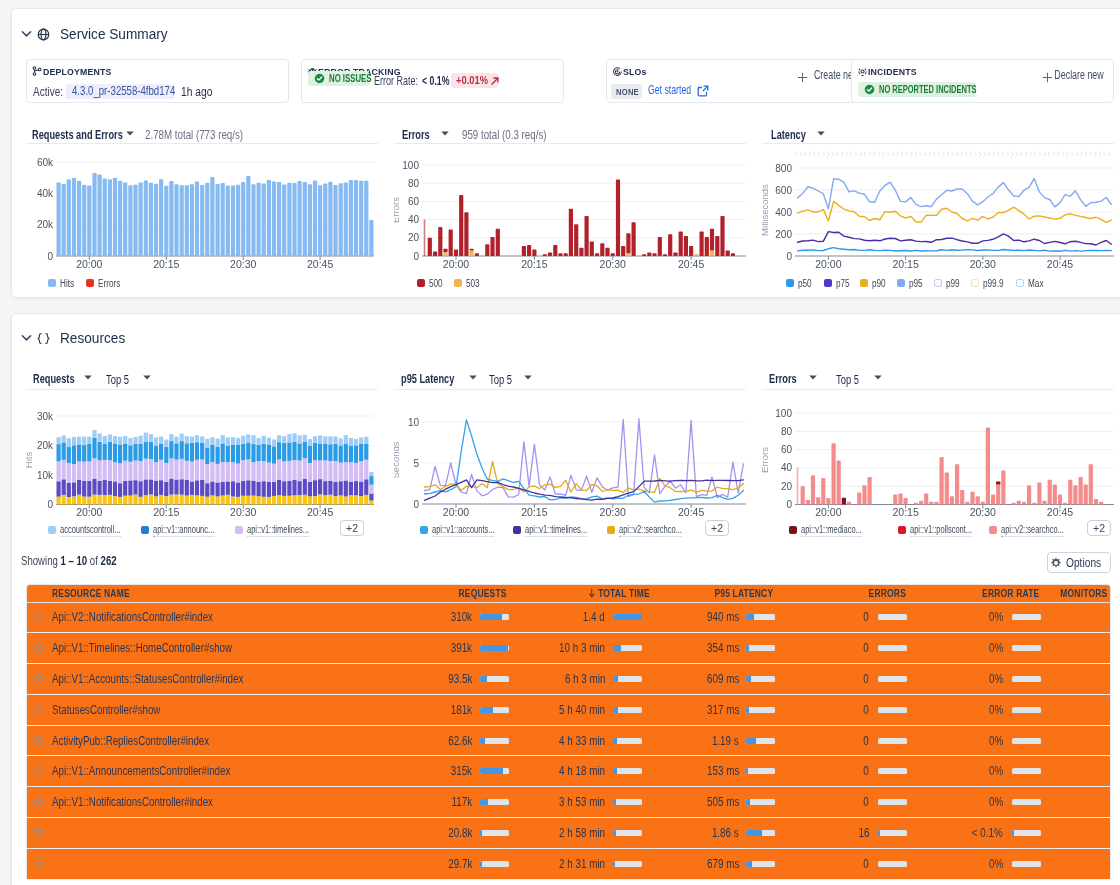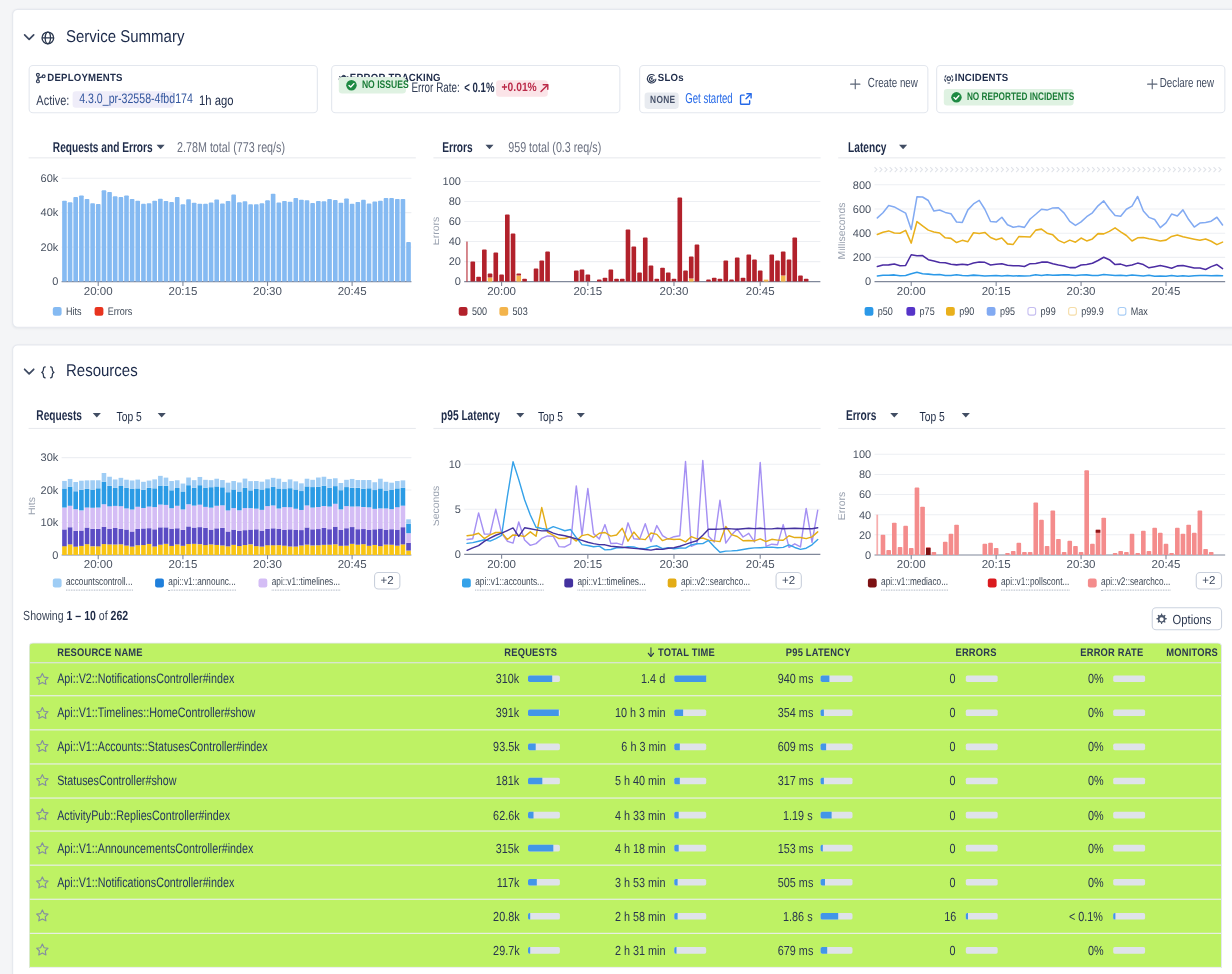--- a/index.html
+++ b/index.html
@@ -54,21 +54,21 @@
               <circle cx="10" cy="4.4" r="1.7"></circle>
               <path d="M3.2,4.3 v4.4 M3.2,7.6 c0,-2 2.6,-1.7 5.1,-2.5"></path>
             </g>
           </svg>
         </div>
         <div class="abs" style="left:15.5px;top:4.5px;height:13px;display:flex;align-items:center">
           <span class="k" style="transform:scaleX(0.92);font-size:9.5px;color:#212e4c;font-weight:700;letter-spacing:.2px;">DEPLOYMENTS</span>
         </div>
         <div class="abs" style="left:0;top:20px;height:17px;width:100%">
           <div class="abs" style="left:6px;top:2px;"><span class="k" style="transform:scaleX(0.8);font-size:12.5px;color:#36415a;font-weight:400;">Active:</span></div>
-          <div class="abs" style="left:39px;top:1px;"><span class="badge" style="background:#efedf9;width:92px">
+          <div class="abs" style="left:39px;top:1px;"><span class="badge" style="background:#efedf9;width:108px">
               <span class="k" style="transform:scaleX(0.77);font-size:12.5px;color:#33569e;font-weight:500;">4.3.0_pr-32558-4fbd174</span>
             </span></div>
           <div class="abs" style="left:154px;top:2px;"><span class="k" style="transform:scaleX(0.82);font-size:12.5px;color:#222f4c;font-weight:400;">1h ago</span></div>
         </div>
       </div>
       <div class="card" style="left:275px">
         <div class="abs" style="left:5px;top:4.5px;height:13px;display:flex;align-items:center">
           <svg width="11" height="11" viewBox="0 0 13 13">
             <g fill="none" stroke="#2d3a55" stroke-width="1.2">
               <circle cx="6.5" cy="7" r="3.1"></circle>
@@ -93,21 +93,21 @@
               <span class="k" style="transform:scaleX(0.85);font-size:11px;color:#bb2a49;font-weight:700;">+0.01%</span>
               <span class="abs" style="left:36px;top:2px"><svg width="10" height="10" viewBox="0 0 11 11" style="margin-left:3px">
                   <g stroke="#bb2a49" stroke-width="1.4" fill="none" stroke-linecap="round" stroke-linejoin="round">
                     <line x1="2" y1="9" x2="8.6" y2="2.4"></line>
                     <polyline points="4.2,2.2 8.8,2.2 8.8,6.8"></polyline>
                   </g>
                 </svg></span>
             </span></div>
         </div>
       </div>
-      <div class="card" style="left:555px">
+      <div class="card" style="left:580px">
         <div class="abs" style="left:5px;top:4.5px;height:13px;display:flex;align-items:center">
           <svg width="11" height="11" viewBox="0 0 13 13">
             <g fill="none" stroke="#2d3a55" stroke-width="1.2">
               <circle cx="6.5" cy="6.5" r="1.1" fill="#2d3a55" stroke="none"></circle>
               <path d="M9.5,3.2 a4.6,4.6 0 1,0 1.5,3.4"></path>
               <path d="M7.8,4.8 a2.5,2.5 0 1,0 1.2,2"></path>
             </g>
           </svg>
         </div>
         <div class="abs" style="left:15.5px;top:4.5px;height:13px;display:flex;align-items:center">
@@ -164,21 +164,21 @@
               <svg width="11" height="11" viewBox="0 0 12 12" style="margin-right:4px;flex:none">
                 <circle cx="6" cy="6" r="5.2" fill="#1e8a43"></circle>
                 <polyline points="3.6,6.2 5.3,7.8 8.4,4.4" fill="none" stroke="#fff" stroke-width="1.4" stroke-linecap="round" stroke-linejoin="round"></polyline>
               </svg>
               <span class="k" style="transform:scaleX(0.75);font-size:10px;color:#1b7c38;font-weight:700;">NO REPORTED INCIDENTS</span>
             </span></div>
         </div>
       </div>
     </div>
     <div class="chartcol" style="left:14px;top:114px">
-      <div class="abs" style="left:16px;top:0;width:352px;height:20px">
+      <div class="abs" style="left:0;top:0;width:352px;height:20px">
         <div class="abs" style="left:6px;top:2px;"><span class="k" style="transform:scaleX(0.71);font-size:13px;color:#1e2b49;font-weight:700;">Requests and Errors</span></div>
         <svg class="abs" style="left:100px;top:8px" width="8" height="5" viewBox="0 0 8 5">
           <polygon points="0.3,0.5 7.7,0.5 4,4.6" fill="#414d63"></polygon>
         </svg>
         <div class="abs" style="left:119px;top:2px;"><span class="k" style="transform:scaleX(0.75);font-size:13px;color:#6a7080;font-weight:400;">2.78M total (773 req/s)</span></div>
       </div>
       <div class="abs" style="left:0;top:20px;width:352px;border-top:1px solid #e8eaee"></div>
       <div class="abs" style="top:20px;left:0"><svg width="352" height="128" font-family="Liberation Sans, sans-serif">
           <line x1="30" y1="19" x2="348" y2="19" stroke="#edeff3" stroke-width="1"></line>
           <line x1="30" y1="50.3" x2="348" y2="50.3" stroke="#edeff3" stroke-width="1"></line>
@@ -1053,21 +1053,21 @@
     </div>
     <div class="abs" style="top:238px;left:0;width:1116px;height:21px">
       <div class="abs" style="left:9px;top:-1px;"><span class="k" style="transform:scaleX(0.8);font-size:12px;color:#3c4658;font-weight:400;">Showing <b style="color:#1e2a46">1 – 10</b> of <b style="color:#1e2a46">262</b></span></div>
       <div class="abs" style="left:1035px;top:0;width:64px;height:21px;border:1px solid #ccd3df;border-radius:4px;background:#fff;display:flex;align-items:center;justify-content:center">
         <svg width="12" height="12" viewBox="0 0 13 13" style="margin-right:4px">
           <path fill="#4c586d" fill-rule="evenodd" d="M6.05,0.8 l0.9,0 0.3,1.4 a4.5,4.5 0 0 1 1.3,0.55 l1.25,-0.75 0.65,0.65 -0.75,1.25 a4.5,4.5 0 0 1 0.55,1.3 l1.4,0.3 0,0.9 -1.4,0.3 a4.5,4.5 0 0 1 -0.55,1.3 l0.75,1.25 -0.65,0.65 -1.25,-0.75 a4.5,4.5 0 0 1 -1.3,0.55 l-0.3,1.4 -0.9,0 -0.3,-1.4 a4.5,4.5 0 0 1 -1.3,-0.55 l-1.25,0.75 -0.65,-0.65 0.75,-1.25 a4.5,4.5 0 0 1 -0.55,-1.3 l-1.4,-0.3 0,-0.9 1.4,-0.3 a4.5,4.5 0 0 1 0.55,-1.3 l-0.75,-1.25 0.65,-0.65 1.25,0.75 a4.5,4.5 0 0 1 1.3,-0.55 Z M6.5,4.4 a2.1,2.1 0 1 0 0,4.2 a2.1,2.1 0 1 0 0,-4.2 Z"></path>
         </svg>
         <span class="k" style="transform:scaleX(0.85);font-size:12px;color:#2c3850;font-weight:400;">Options</span>
       </div>
     </div>
-    <div class="abs" style="top:270px;left:14px;width:1085px;border:1px solid #e3e7ee;border-bottom:none;border-radius:4px 4px 0 0;background:#bef264">
+    <div class="abs" style="top:270px;left:14px;width:1085px;border:1px solid #e3e7ee;border-bottom:none;border-radius:4px 4px 0 0;background:#f97316">
       <div style="position:relative;height:17.5px;border-bottom:1px solid #dfe3e9">
         <div class="cell" style="left:25px">
           <span class="k" style="transform:scaleX(0.85);font-size:10px;color:#2b3850;font-weight:700;letter-spacing:.2px">RESOURCE NAME</span>
         </div>
         <div class="cell" style="right:603px">
           <span class="kr" style="transform:scaleX(0.85);font-size:10px;color:#2b3850;font-weight:700;letter-spacing:.2px">REQUESTS</span>
         </div>
         <div class="cell" style="right:460px">
           <span class="kr" style="transform:scaleX(0.85);font-size:10px;color:#2b3850;font-weight:700;letter-spacing:.2px;display:inline-flex;align-items:center"><svg width="9" height="10" viewBox="0 0 10 11" style="margin-right:3px">
               <g stroke="#2b3850" stroke-width="1.2" fill="none" stroke-linecap="round" stroke-linejoin="round">

